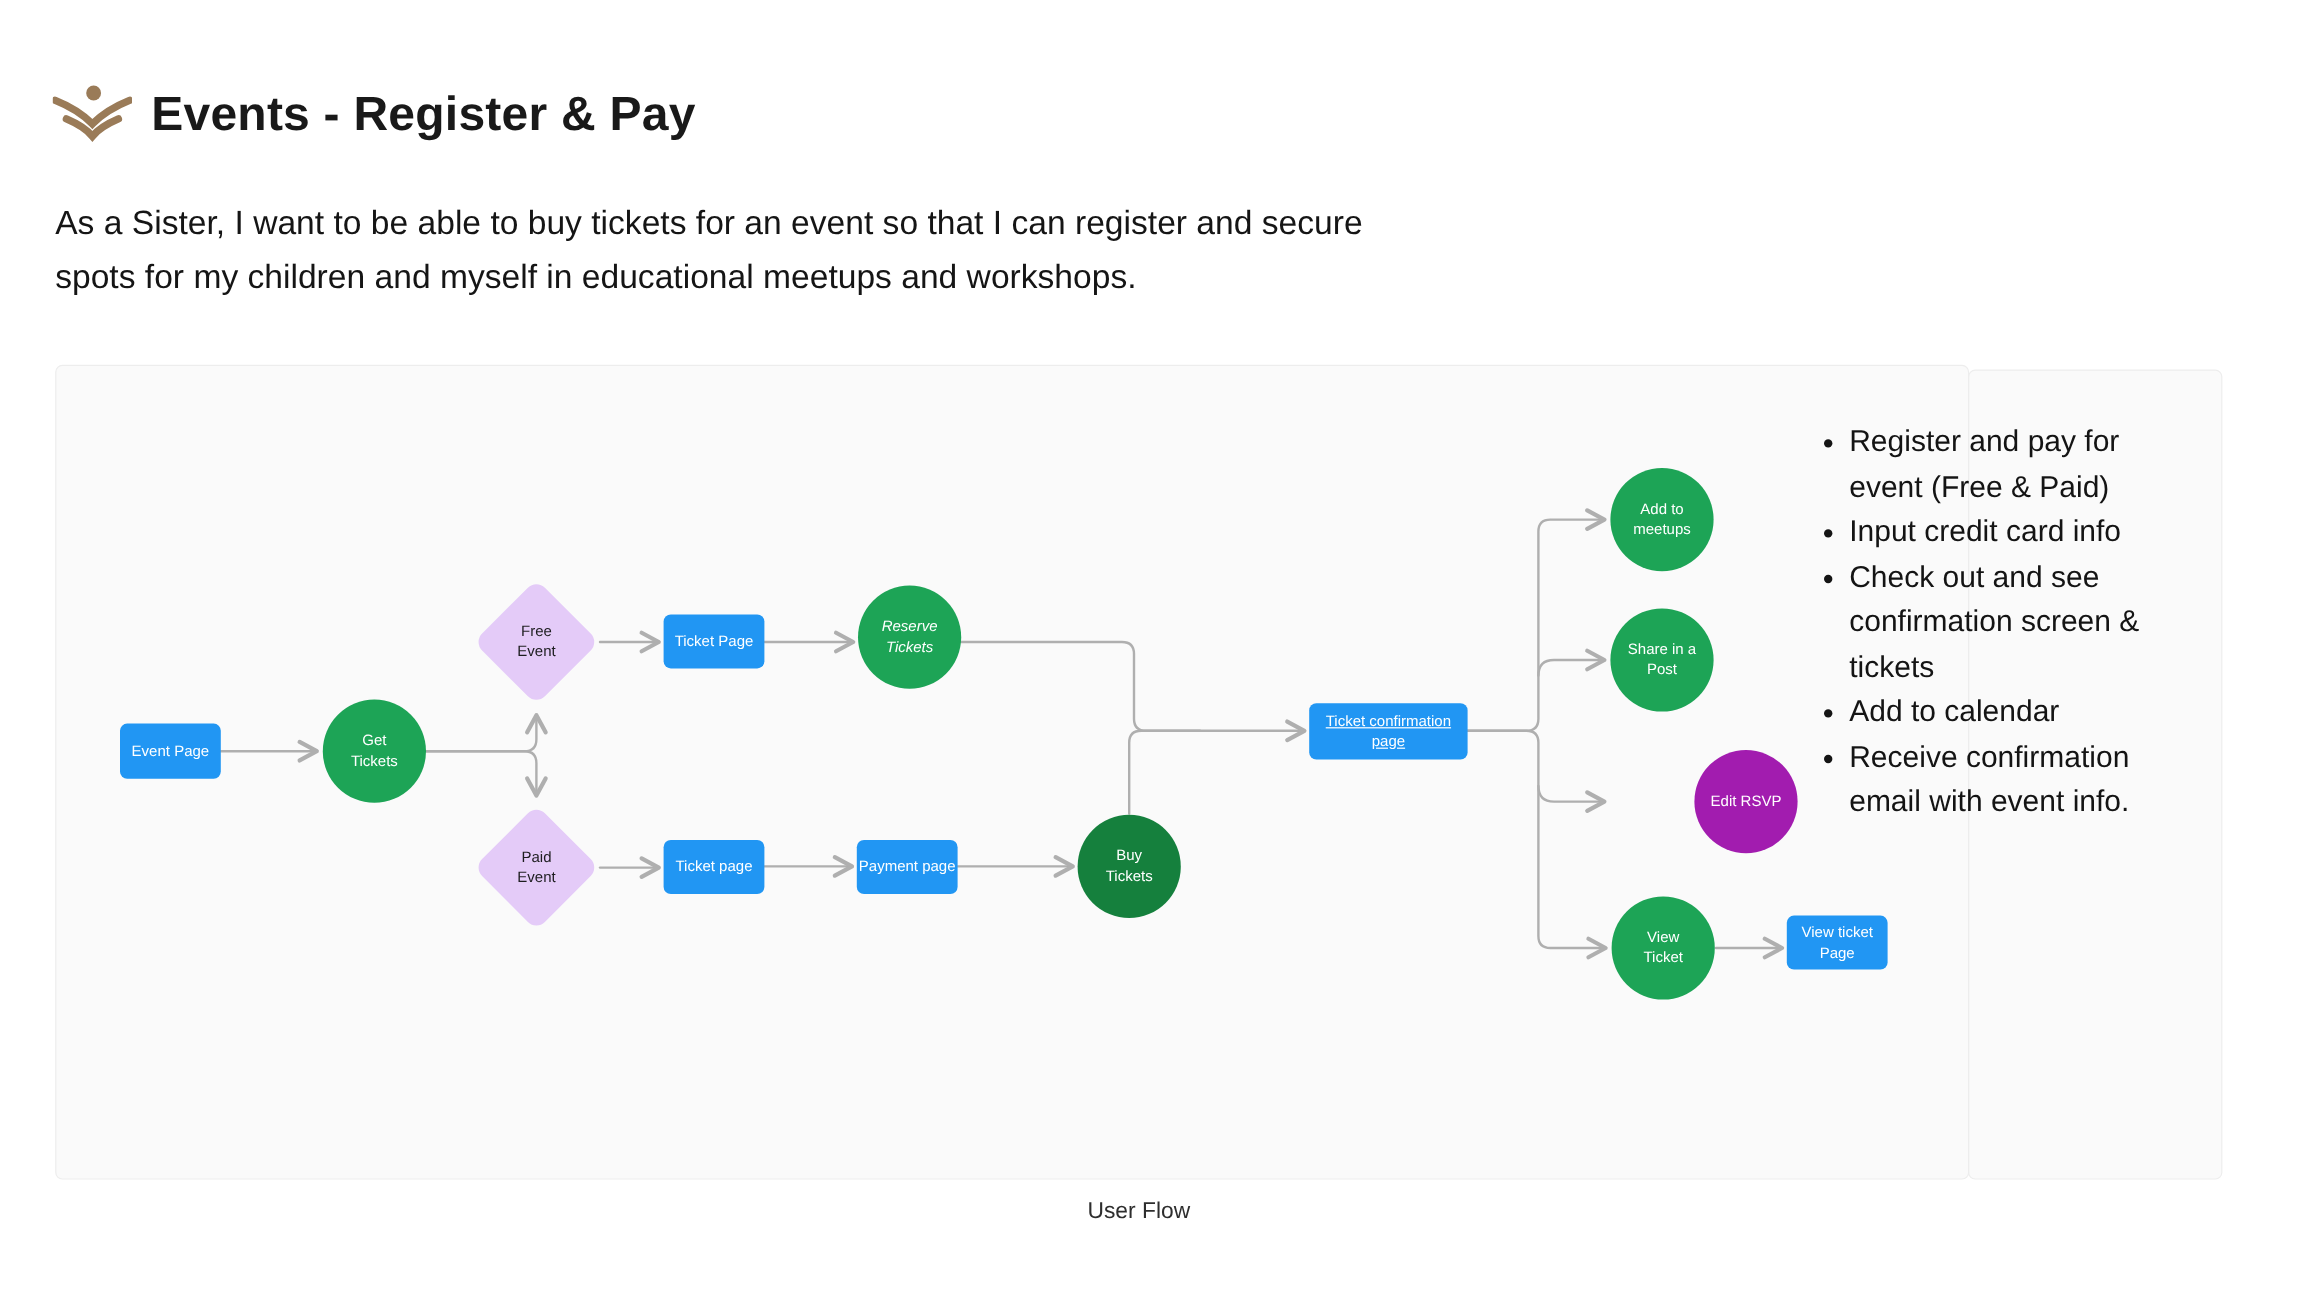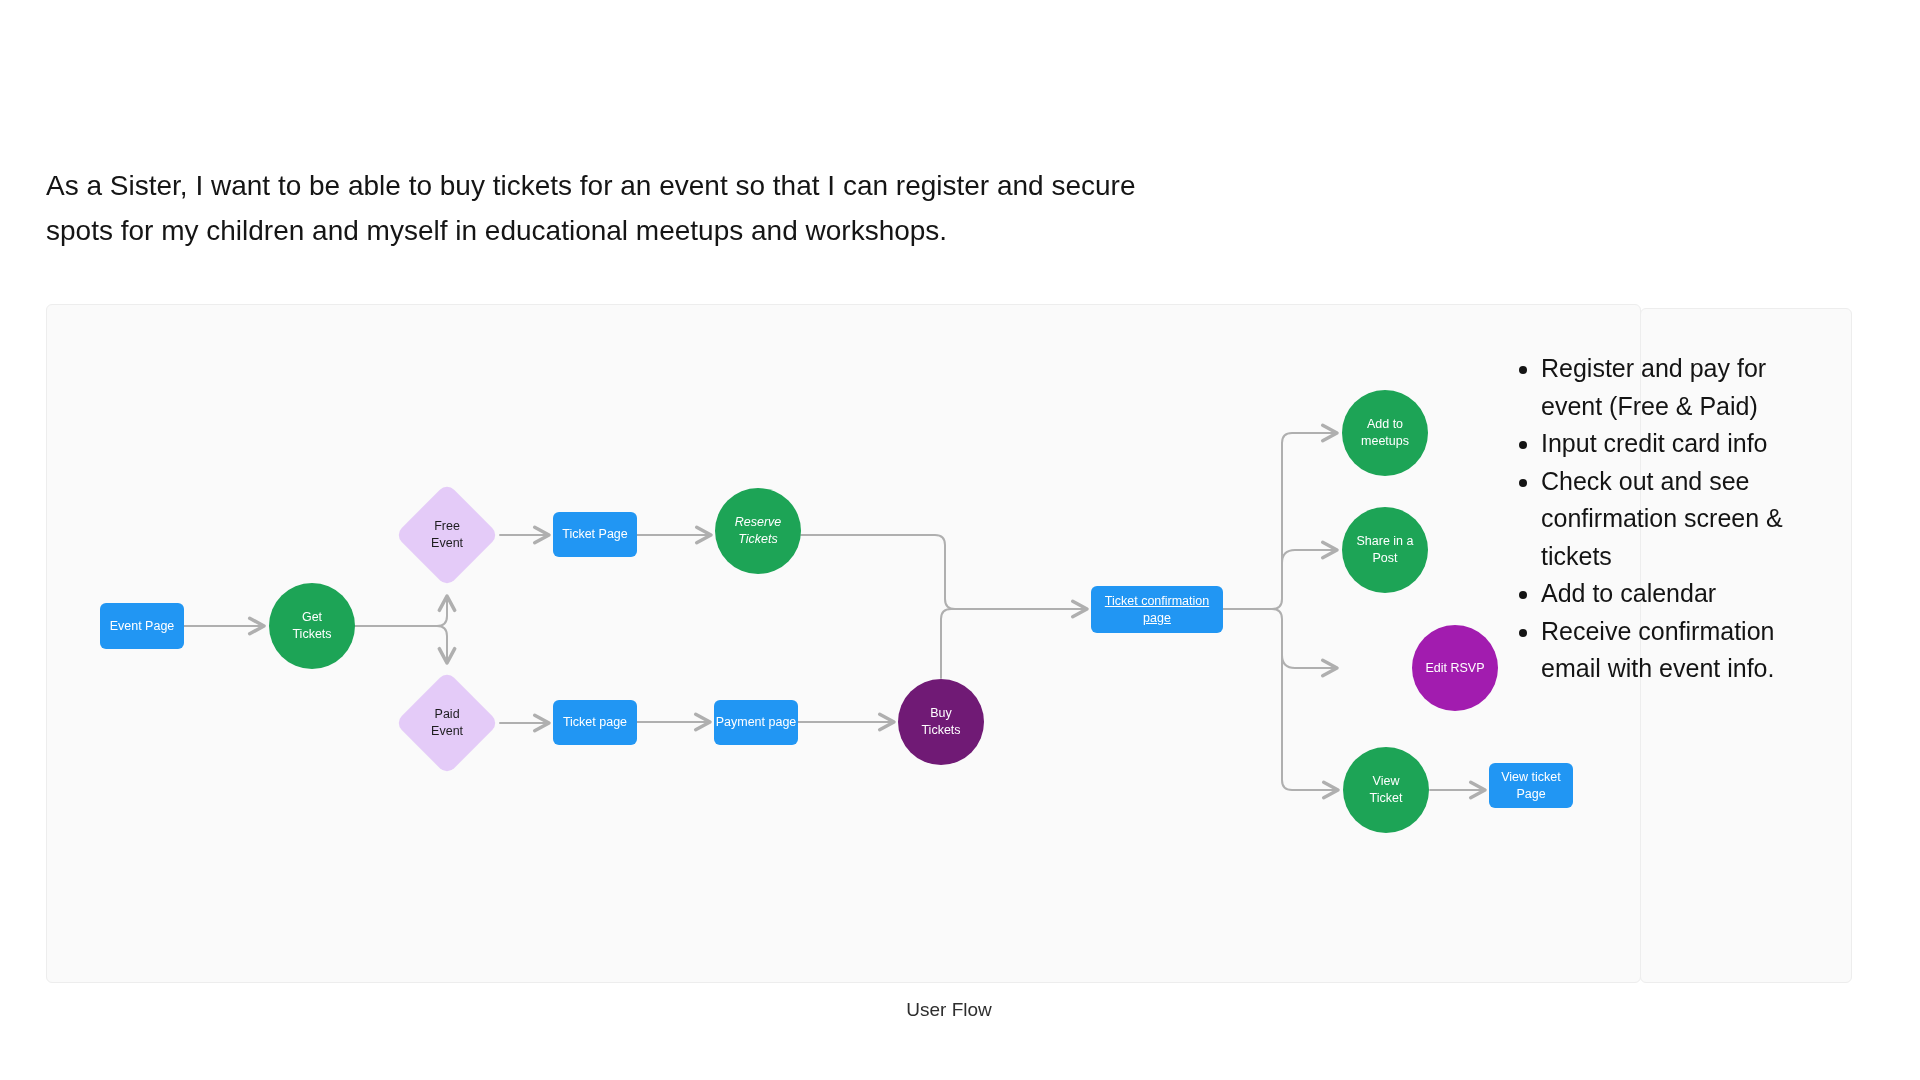--- a/index.html
+++ b/index.html
@@ -37,20 +37,28 @@
   .kf-list li { font-size:25px; line-height:1.5; color:#141414; white-space:pre-line; margin:0; }
   
   .caption { position:absolute; left:46px; top:999px; width:1806px; text-align:center;
              font-size:19px; color:#2e2e2e; }
 </style>
 </head>
 <body>
 
 <div class="page">
 
+  <div class="header">
+    <svg class="logo" viewBox="0 0 64 52" aria-hidden="true">
+      <circle cx="33" cy="9" r="6" fill="#9a7b58"></circle>
+      <path d="M2 15 C12 19 24 26 32 34 C40 26 52 19 62 15" fill="none" stroke="#9a7b58" stroke-width="6" stroke-linecap="round"></path>
+      <path d="M11 30 C18 33 27 38 32 44 C37 38 46 33 53 30" fill="none" stroke="#9a7b58" stroke-width="6" stroke-linecap="round"></path>
+    </svg>
+    <div class="title">Events - Register &amp; Pay</div>
+  </div>
 
   <div class="user-story">As a Sister, I want to be able to buy tickets for an event so that I can register and secure
 spots for my children and myself in educational meetups and workshops.</div>
 
   <div class="panel panel-right"></div>
   <div class="panel panel-main"></div>
 
   <svg id="connector-layer" viewBox="0 0 1920 1080">
     <defs>
       <marker id="arrow" viewBox="0 0 10 10" refX="8" refY="5" markerWidth="11" markerHeight="11" orient="auto">
@@ -82,21 +90,21 @@
 Tickets</div>
       <div class="node node-decision" style="left: 410px; top: 498px; width: 74px; height: 74px; background: rgb(228, 203, 248); transform: rotate(45deg);"><span class="lbl">Free
 Event</span></div>
       <div class="node node-decision" style="left: 410px; top: 686px; width: 74px; height: 74px; background: rgb(228, 203, 248); transform: rotate(45deg);"><span class="lbl">Paid
 Event</span></div>
       <div class="node node-page" style="left: 553px; top: 512px; width: 84px; height: 45px; background: rgb(33, 150, 243);">Ticket Page</div>
       <div class="node node-action" style="left: 715px; top: 488px; width: 86px; height: 86px; background: rgb(29, 164, 86); font-style: italic;">Reserve
 Tickets</div>
       <div class="node node-page" style="left: 553px; top: 700px; width: 84px; height: 45px; background: rgb(33, 150, 243);">Ticket page</div>
       <div class="node node-page" style="left: 714px; top: 700px; width: 84px; height: 45px; background: rgb(33, 150, 243);">Payment page</div>
-      <div class="node node-action" style="left: 898px; top: 679px; width: 86px; height: 86px; background: #701a75;">Buy
+      <div class="node node-action" style="left: 898px; top: 679px; width: 86px; height: 86px; background: #15803d;">Buy
 Tickets</div>
       <div class="node node-page" style="left: 1091px; top: 586px; width: 132px; height: 47px; background: rgb(33, 150, 243); text-decoration: underline;">Ticket confirmation
 page</div>
       <div class="node node-action" style="left: 1342px; top: 390px; width: 86px; height: 86px; background: rgb(29, 164, 86);">Add to
 meetups</div>
       <div class="node node-action" style="left: 1342px; top: 507px; width: 86px; height: 86px; background: rgb(29, 164, 86);">Share in a
 Post</div>
       <div class="node node-action" style="left: 1412px; top: 625px; width: 86px; height: 86px; background: #a21caf;">Edit RSVP</div>
       <div class="node node-action" style="left: 1343px; top: 747px; width: 86px; height: 86px; background: rgb(29, 164, 86);">View
 Ticket</div>

